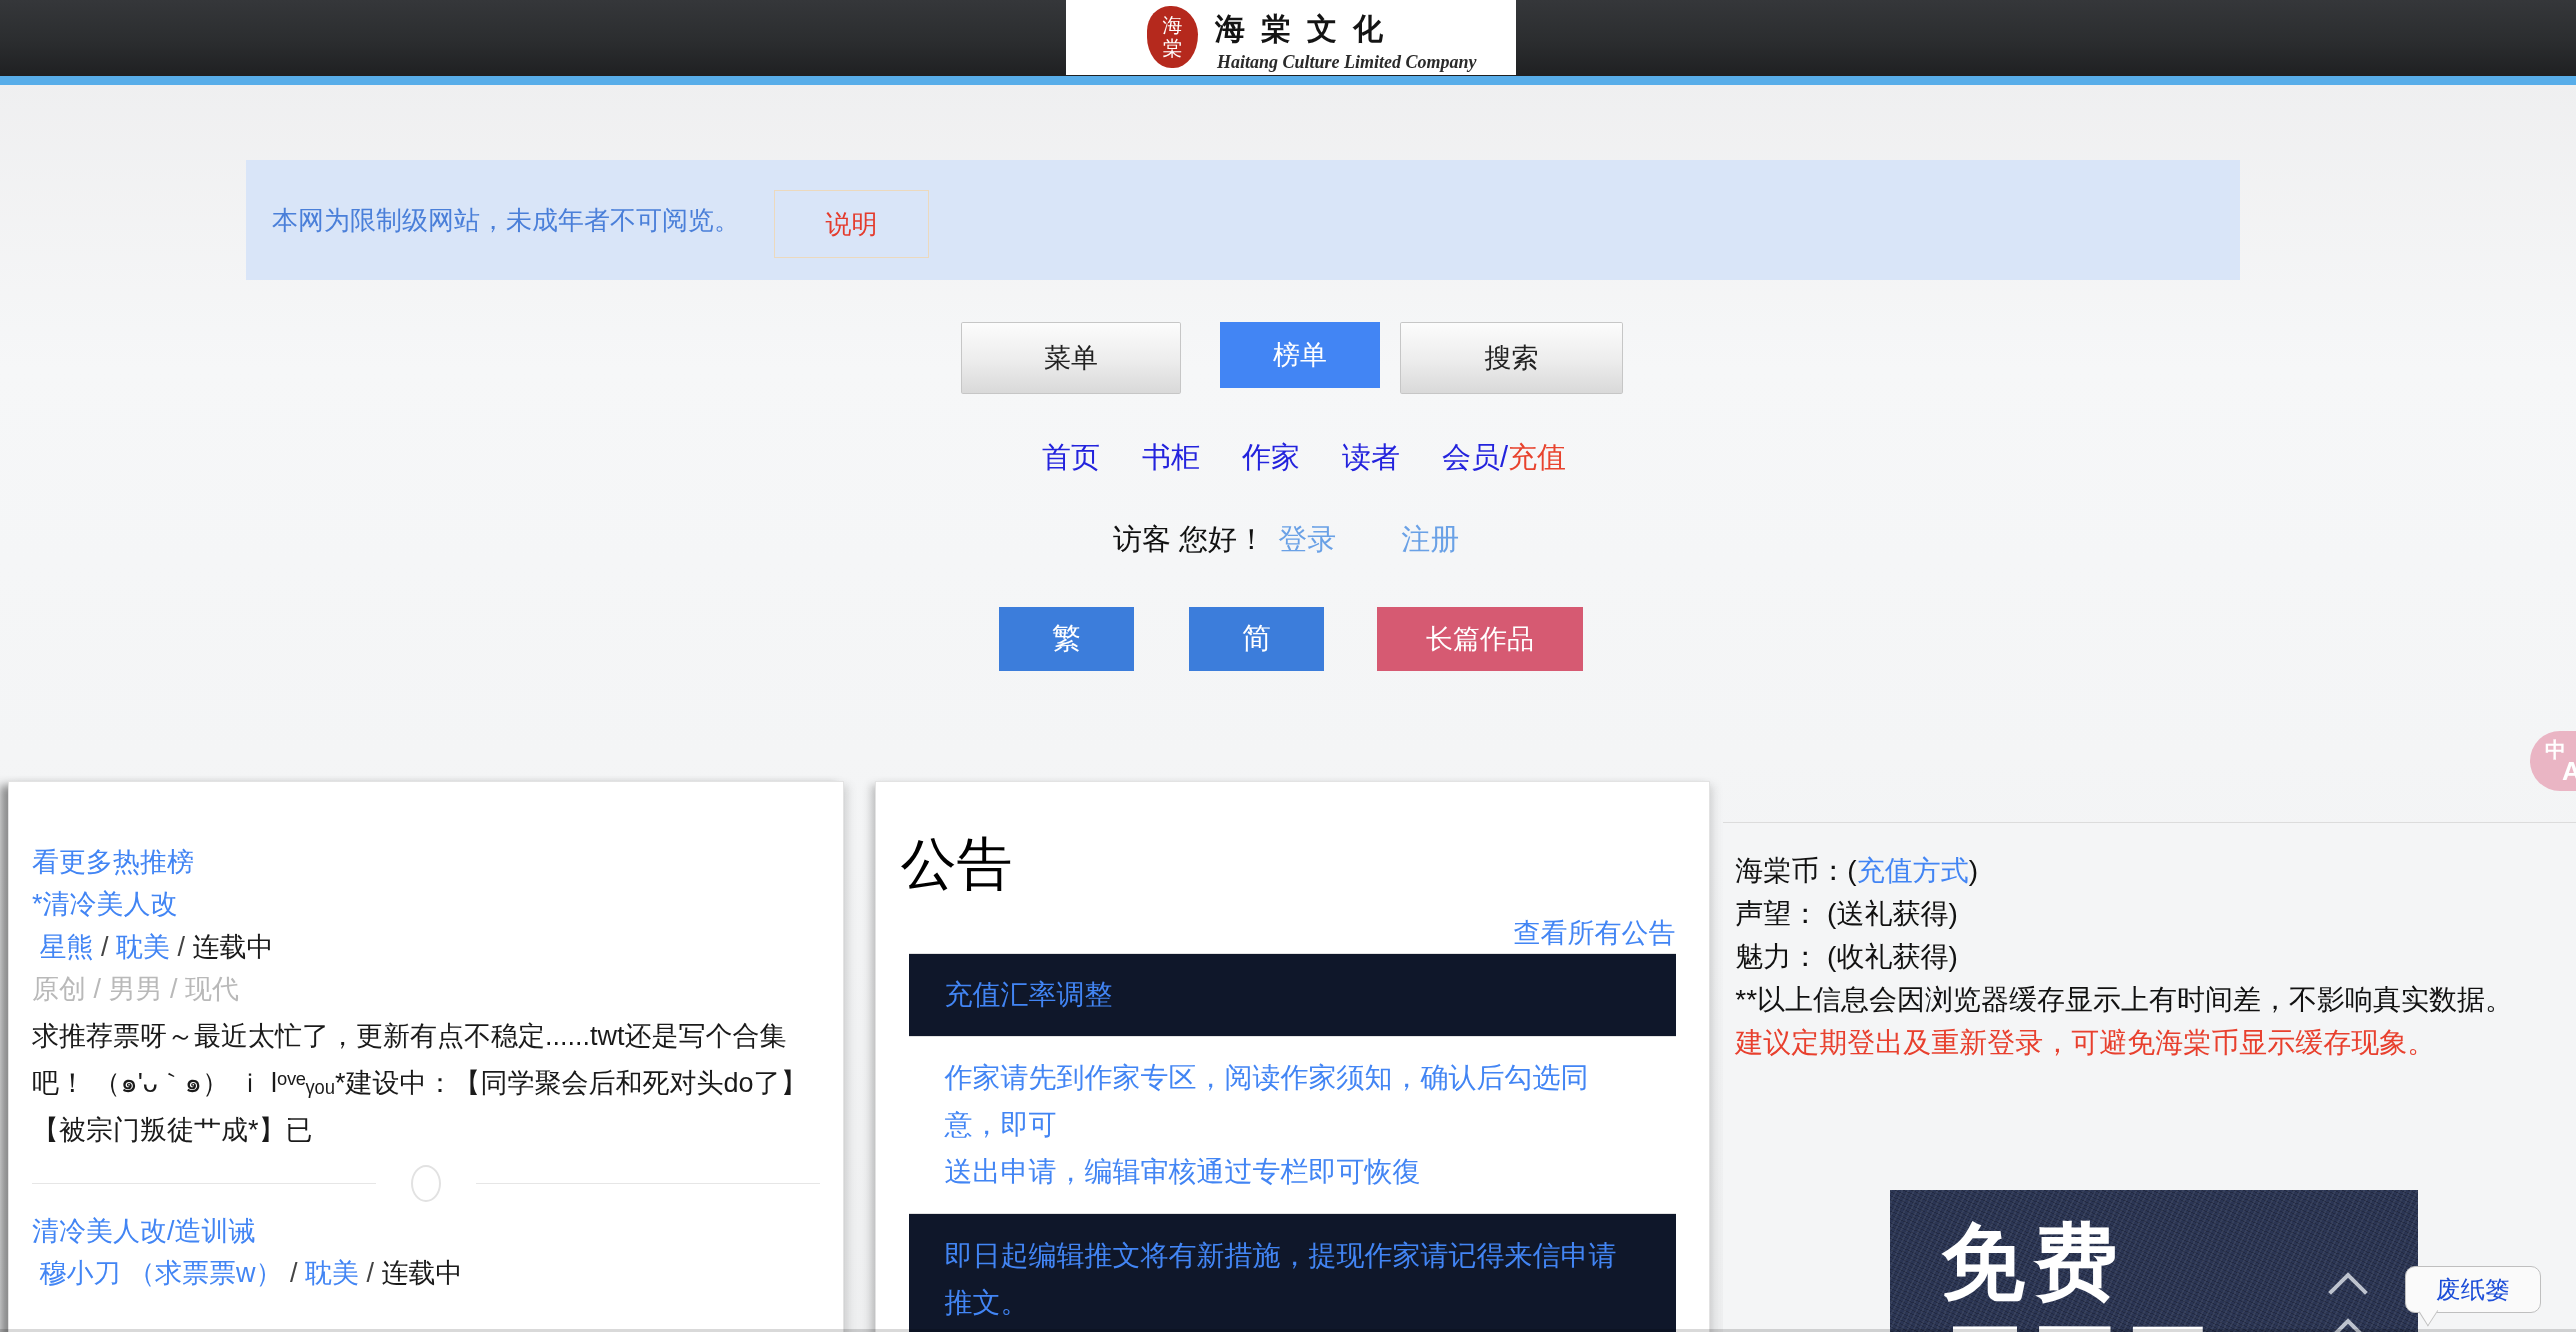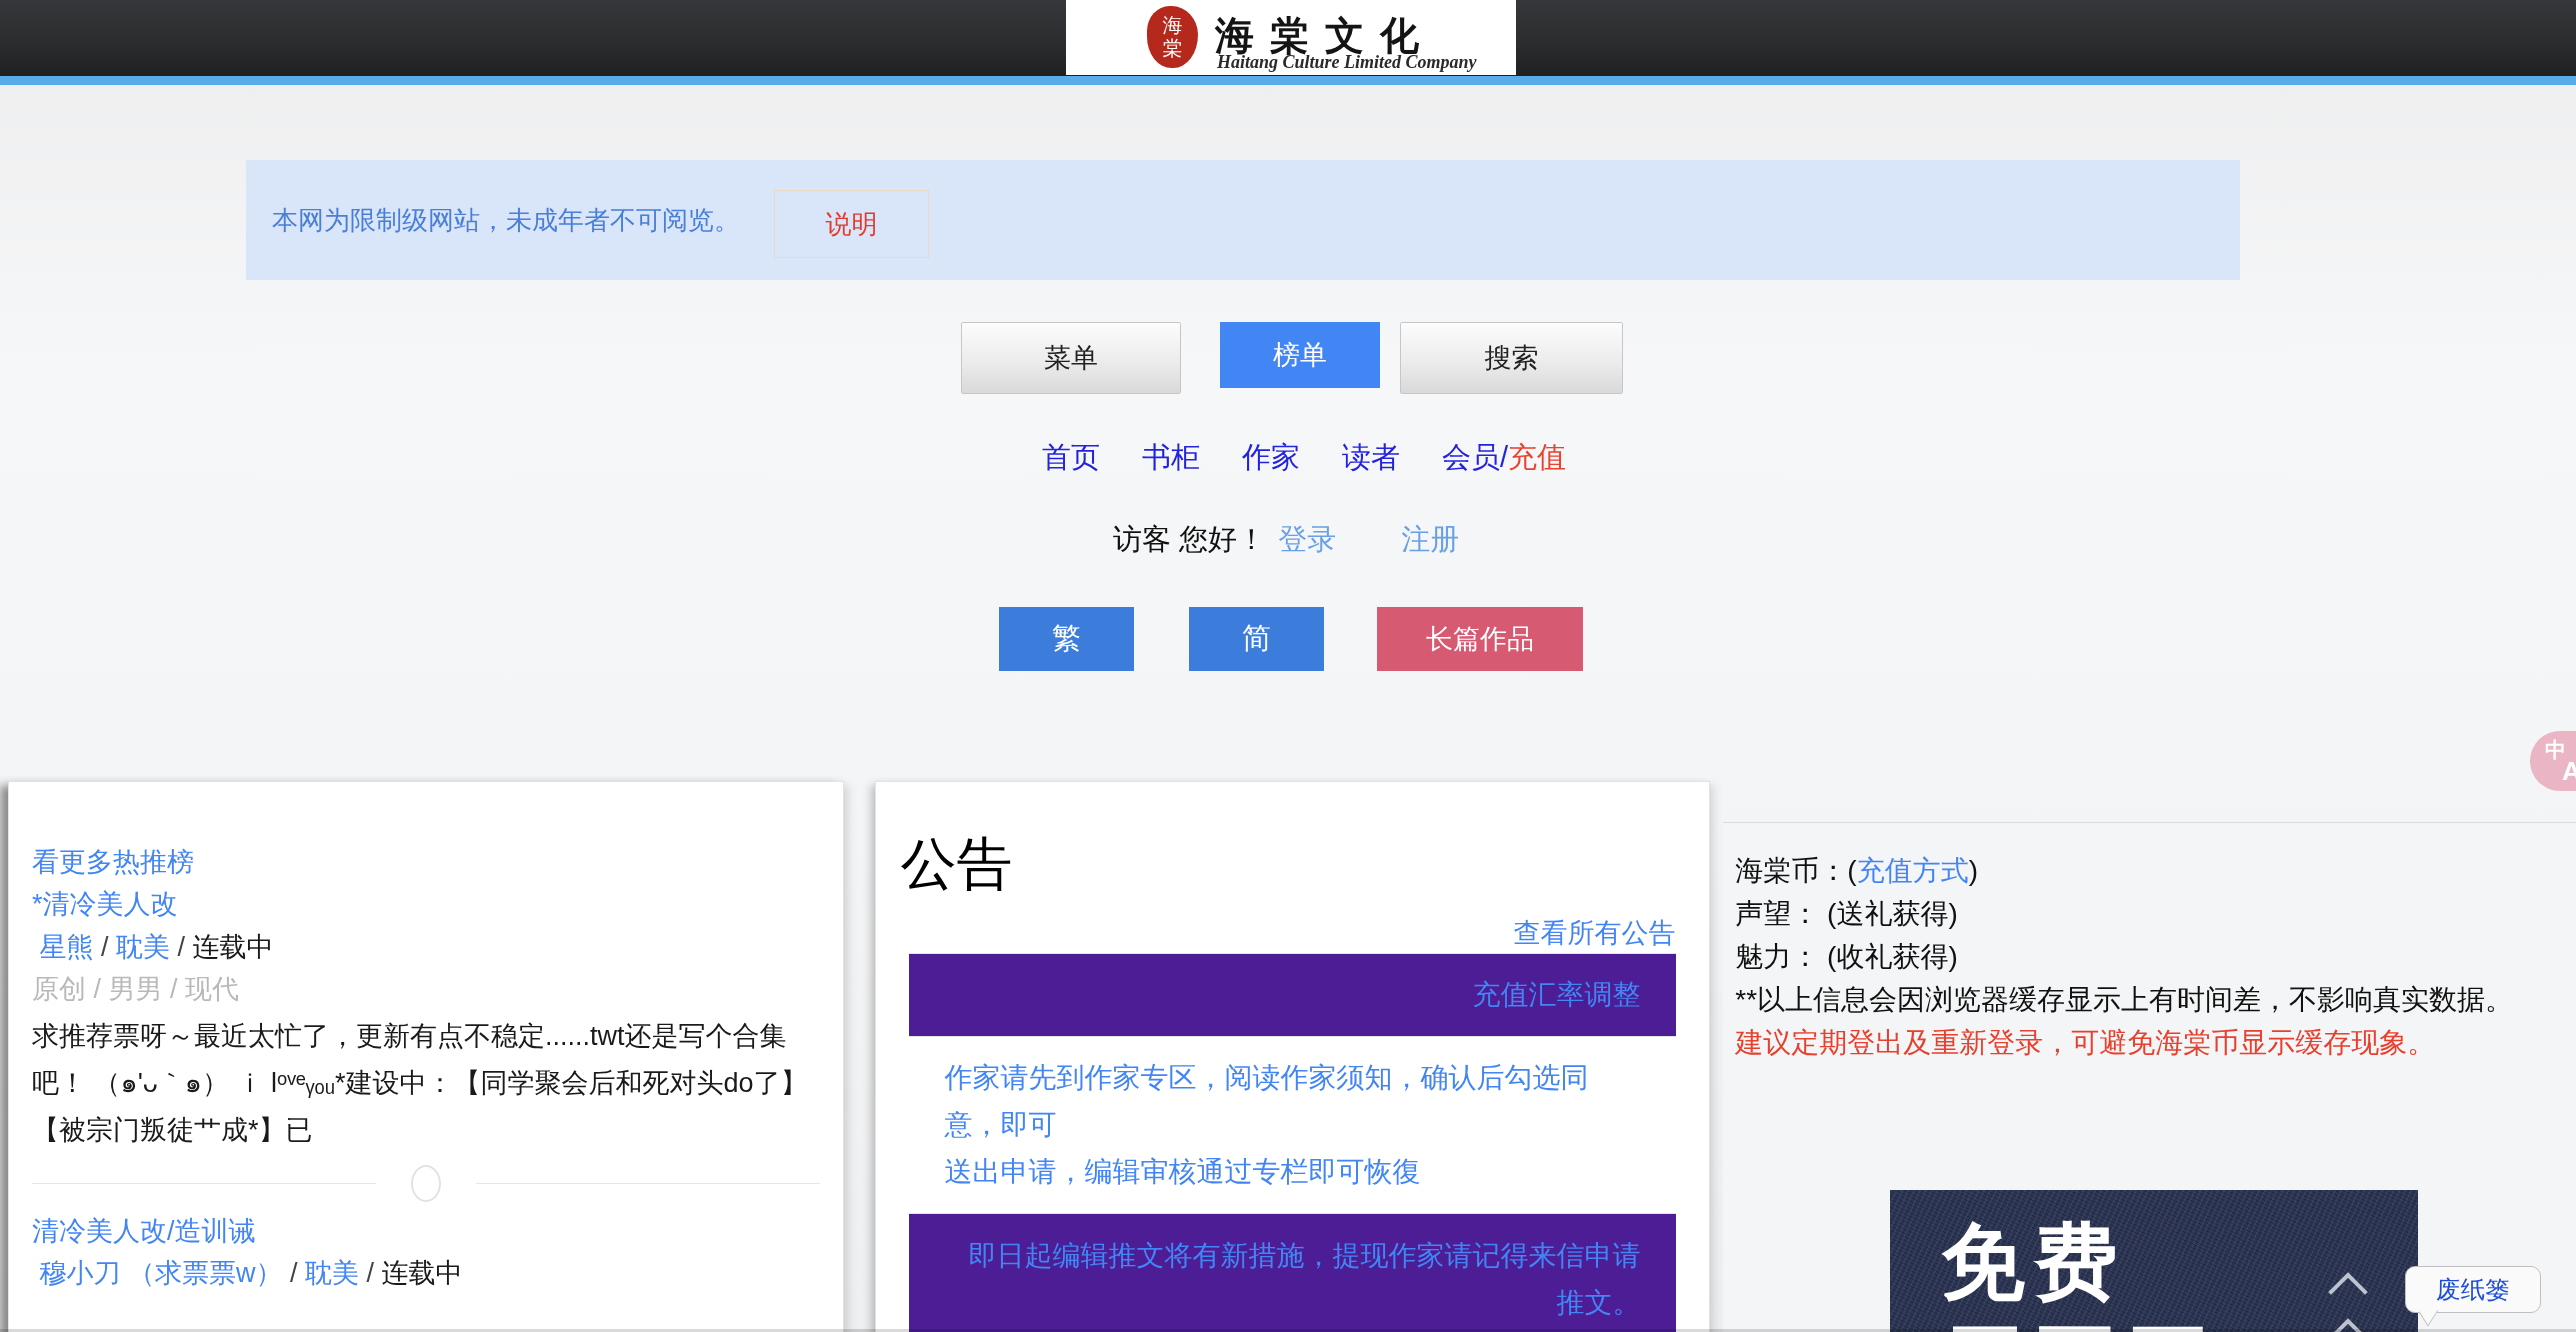--- a/index.html
+++ b/index.html
@@ -14,21 +14,21 @@
   
   .header-bar { left:0; top:0; width:2576px; height:76px;
     background:linear-gradient(180deg,#35373a 0%,#2b2d2f 55%,#1f2022 100%); }
   .blue-strip { left:0; top:76px; width:2576px; height:8.8px; background:#58ade9; }
   .logo-box { left:1066px; top:0; width:450px; height:75px; background:#ffffff; }
   .seal { position:absolute; left:81px; top:6.2px; width:51px; height:62px;
     background:#b5291d; border-radius:46% 54% 50% 50%/42% 48% 56% 52%;
     color:#fff; font-family:"Liberation Serif","DejaVu Serif",serif;
     font-size:20px; line-height:23px; text-align:center; padding-top:8px; }
   .brand-zh { position:absolute; left:149px; top:8.8px; font-family:"Liberation Serif","DejaVu Serif",serif;
-    font-size:39px; font-weight:600; letter-spacing:16px; color:#141414; white-space:nowrap; }
+    font-size:30px; font-weight:600; letter-spacing:16px; color:#141414; white-space:nowrap; }
   .brand-en { position:absolute; left:151px; top:52px; font-family:"Liberation Serif","DejaVu Serif",serif;
     font-style:italic; font-weight:600; font-size:18px; color:#2a2a2a; white-space:nowrap;text-align:center; }
 
   
   .notice-bar { left:246px; top:160px; width:1994px; height:120px; background:#d9e5f8; }
   .notice-text { position:absolute; left:26px; top:0; height:120px; display:flex; align-items:center;
     font-size:26px; color:#4a7fd9; }
   .notice-btn { position:absolute; left:528px; top:30px; width:155px; height:68px;
     border:0.9px solid #ecd9bd; display:flex; align-items:center; justify-content:center;
     font-size:26px; color:#e43b2c; cursor:pointer; }
@@ -75,21 +75,21 @@
   .blurb { font-size:27px; line-height:47px; color:#1a1a1a; margin-top:8.8px; white-space:pre-line; }
   .divider { display:flex; align-items:center; margin-top:10.6px; height:39px; }
   .divider .line { flex:1; height:0; border-top:1.8px solid #e6e6e6; }
   .divider .circle { width:30px; height:37px; border:2.6px solid #e2e2e2; border-radius:50%;
     background:#fff; margin:0 35px; }
 
   .viewall-row { margin-top:17.6px; text-align:right; font-size:27px; line-height:39px; padding-right:8.8px; }
   .ann-list { margin:0 8.8px; }
   .ann-row { padding:17.6px 35px; font-size:28px; line-height:47px; color:#4285f4;
     border-bottom:0.9px solid #e2e2e2; white-space:pre-line; cursor:pointer; }
-  .ann-row.gray { background:#4c1d95;text-align:right; }
+  .ann-row.gray { background:#0f172a; }
   .ann-row.first { border-top:0.9px solid #e2e2e2; padding:17.6px 35px; }
 
   
   .right-col { left:1723px; top:822px; width:853px; height:511px; background:#f4f5f6;
     border-top:0.9px solid #dcdcdc; padding:26px 0 0 12.3px; }
   .rc-line { font-size:28px; line-height:43px; color:#111; white-space:nowrap; }
   .rc-red { color:#e8402e; }
 
   
   .promo { left:1890px; top:1190px; width:528px; height:172px; overflow:hidden;

